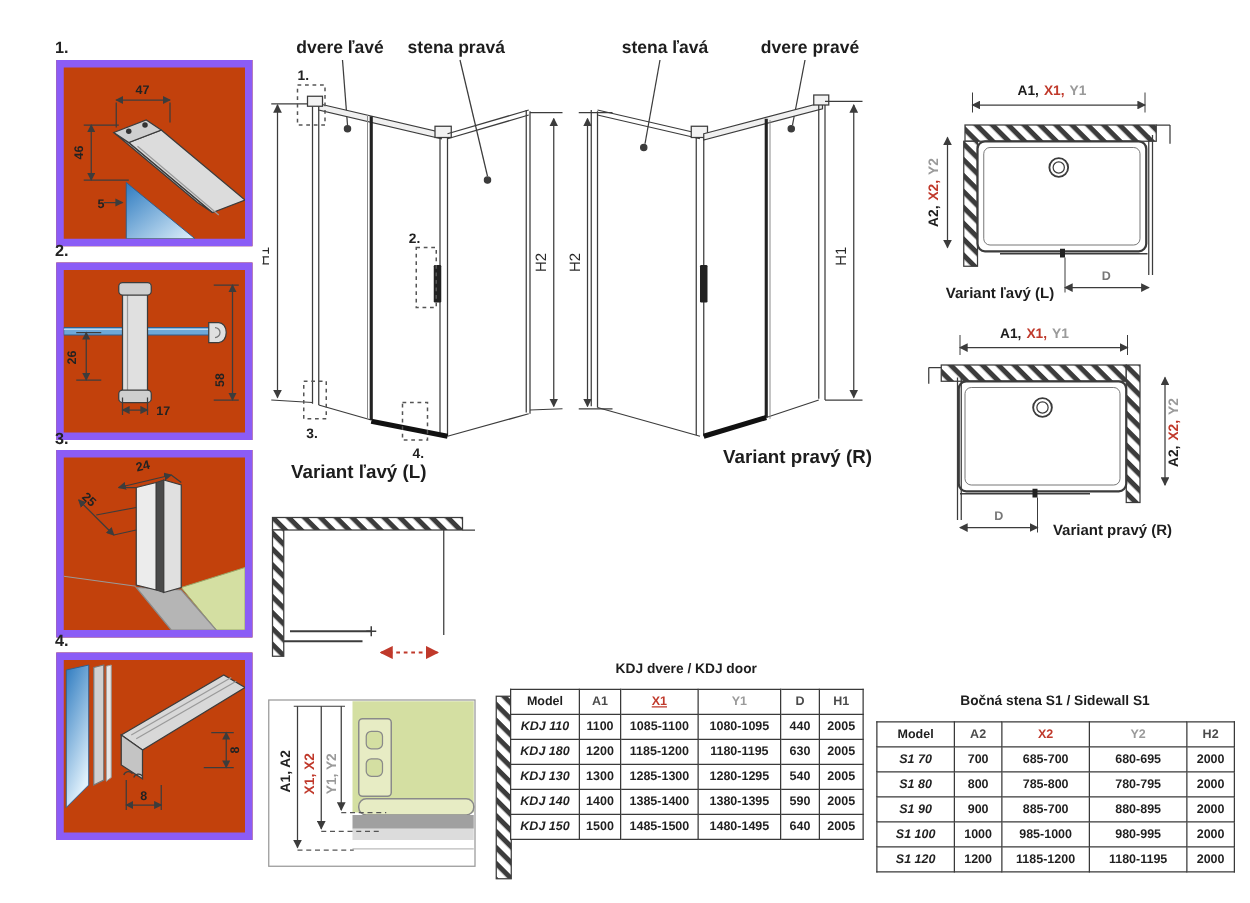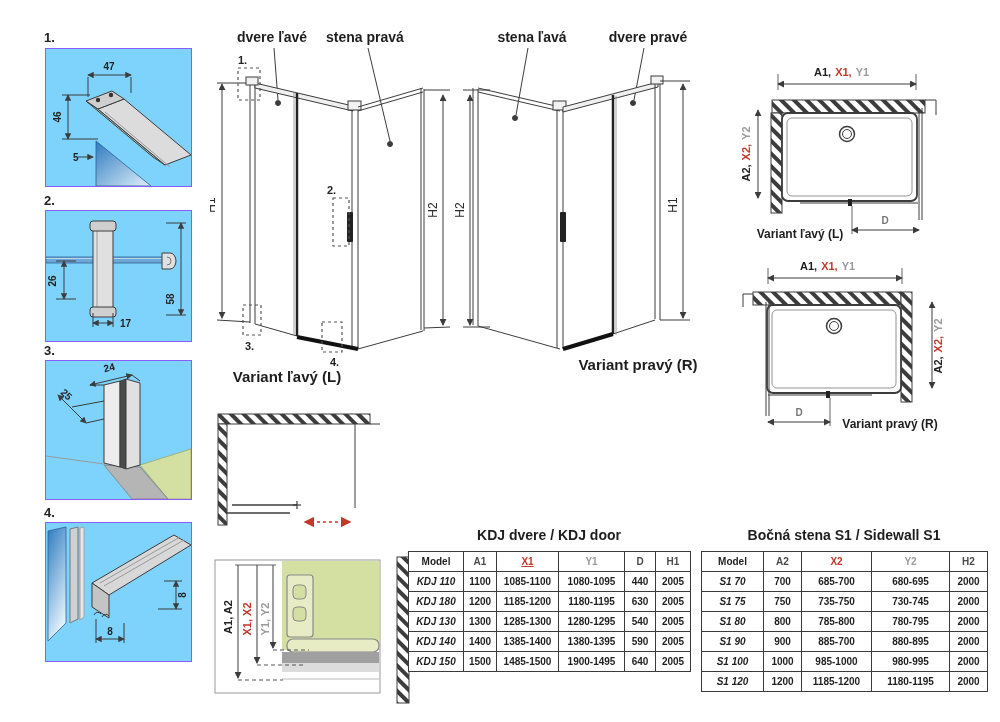--- a/index.html
+++ b/index.html
@@ -1,22 +1,22 @@
 <!DOCTYPE html>
 <html><head>
 <meta charset="utf-8">
 <style>
   html,body{margin:0;padding:0;background:#ffffff;}
   .sheet{position:relative;width:1000px;height:722px;background:#fff;overflow:hidden;
          font-family:"Liberation Sans",sans-serif;color:#222;}
   .abs{position:absolute;}
-  .detail-box{position:absolute;border:1px solid #8b5cf6;background:#7dd3fc;}
+  .detail-box{position:absolute;border:6px solid #8b5cf6;background:#c2410c;}
   .detail-num{position:absolute;font-size:13px;font-weight:bold;color:#222;}
   .tbl-block{position:absolute;}
-  .tbl-title{text-align:center;font-size:14px;font-weight:bold;color:#1d1d1d;
+  .tbl-title{text-align:center;font-size:11px;font-weight:bold;color:#1d1d1d;
              height:22px;line-height:22px;margin-bottom:5px;white-space:nowrap;}
   table.dtable{border-collapse:collapse;table-layout:fixed;width:100%;background:#fff;}
   table.dtable th, table.dtable td{border:1px solid #3a3a3a;text-align:center;
        font-size:10px;height:19px;padding:0 1px;font-weight:bold;color:#1f1f1f;
        font-family:"Liberation Sans",sans-serif;overflow:hidden;white-space:nowrap;}
   table.dtable td.model{font-style:italic;}
   svg text{font-family:"Liberation Sans",sans-serif;}
 </style>
 </head>
 <body>
@@ -456,29 +456,29 @@
             <td>1400</td>
             <td>1385-1400</td>
             <td>1380-1395</td>
             <td>590</td>
             <td>2005</td>
           </tr>
           <tr>
             <td class="model">KDJ 150</td>
             <td>1500</td>
             <td>1485-1500</td>
-            <td>1900-1495</td>
+            <td>1480-1495</td>
             <td>640</td>
             <td>2005</td>
           </tr>
         </tbody>
     </table>
   </div>
 
-  <div class="tbl-block" style="left:701px;top:524px;width:286px;">
+  <div class="tbl-block" style="left:701px;top:550px;width:286px;">
     <div class="tbl-title">Bočná stena S1 / Sidewall S1</div>
     <table class="dtable">
       <colgroup>
           <col style="width:62px">
           <col style="width:38px">
           <col style="width:70px">
           <col style="width:78px">
           <col style="width:38px">
         </colgroup>
       <thead>
@@ -492,27 +492,20 @@
         </thead>
       <tbody>
           <tr>
             <td class="model">S1 70</td>
             <td>700</td>
             <td>685-700</td>
             <td>680-695</td>
             <td>2000</td>
           </tr>
           <tr>
-            <td class="model">S1 75</td>
-            <td>750</td>
-            <td>735-750</td>
-            <td>730-745</td>
-            <td>2000</td>
-          </tr>
-          <tr>
             <td class="model">S1 80</td>
             <td>800</td>
             <td>785-800</td>
             <td>780-795</td>
             <td>2000</td>
           </tr>
           <tr>
             <td class="model">S1 90</td>
             <td>900</td>
             <td>885-700</td>

